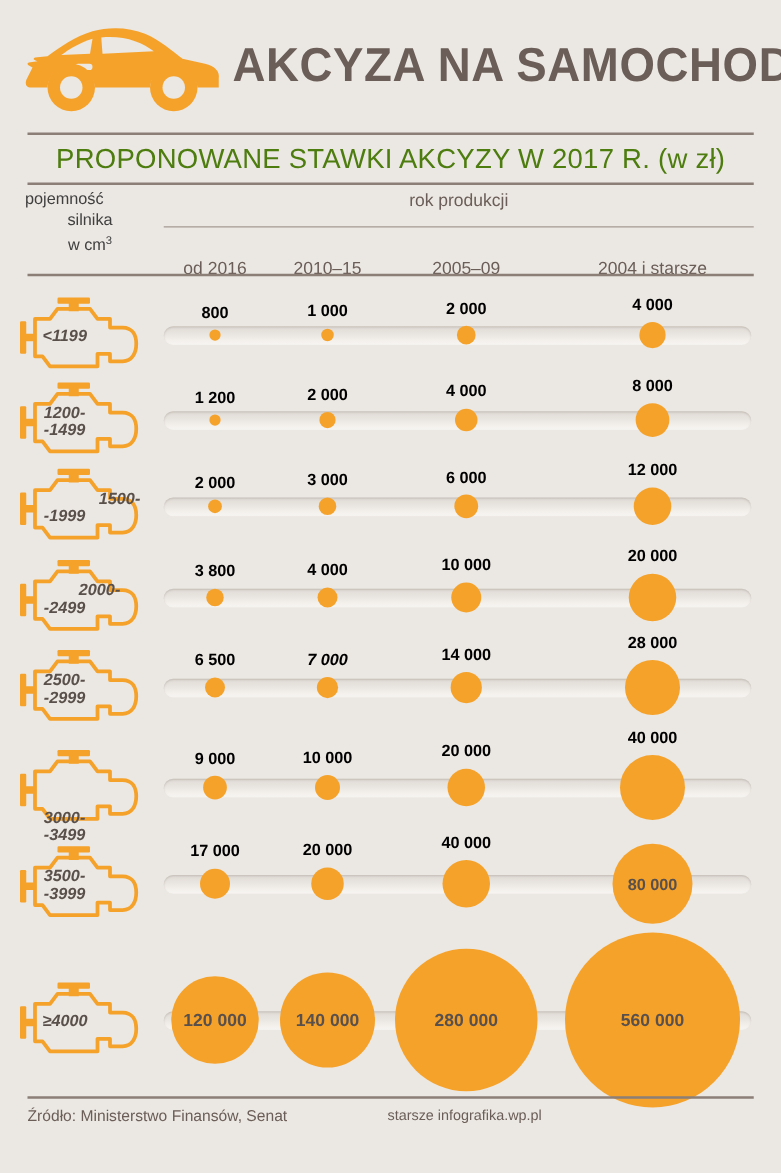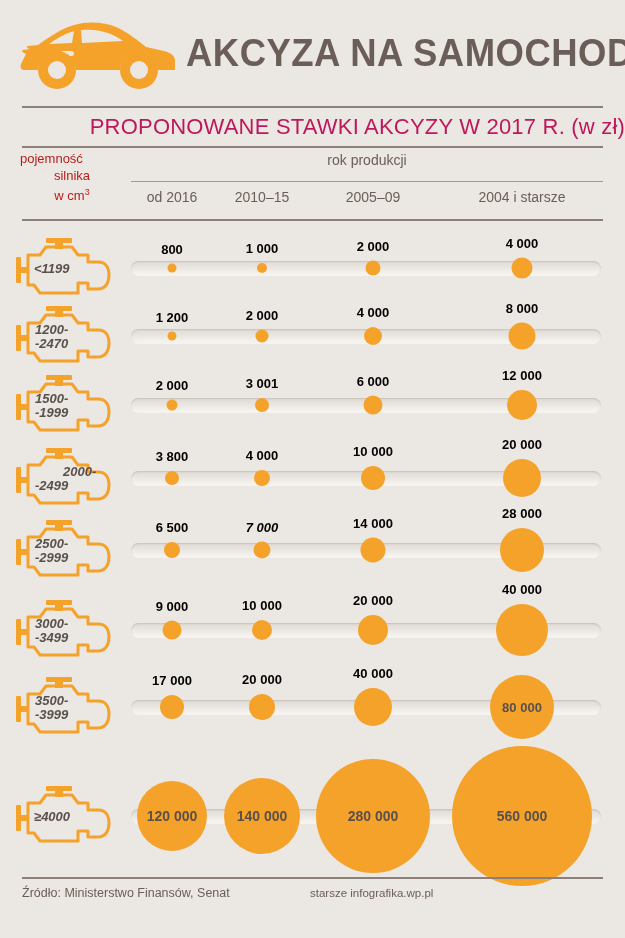--- a/index.html
+++ b/index.html
@@ -29,40 +29,40 @@
   .hrule { position: absolute; background: #8C7F78; height: 2px; }
   #rule-1 { left: 22px; top: 106px; width: 581px; }
   #rule-2 { left: 22px; top: 146px; width: 581px; }
   #rule-3 { left: 22px; top: 219px; width: 581px; }
   #rule-4 { left: 22px; top: 877px; width: 581px; }
   #rule-sub { position: absolute; left: 131px; top: 181px; width: 472px; height: 1px; background: #A59A93; }
 
   
   #subtitle {
     position: absolute; left: 0; top: 114px; width: 625px;
-    text-align: right; font-size: 22px; color: #be185d;
+    text-align: center; font-size: 22px; color: #4d7c0f;
     letter-spacing: 0.2px;
   }
 
   
   #corner-label {
     position: absolute; left: 18px; top: 150px; width: 108px;
-    font-size: 13px; line-height: 17px; color: #b91c1c;
+    font-size: 13px; line-height: 17px; color: #404040;
   }
   #corner-label .l1 { display: block; text-align: left; padding-left: 2px; }
   #corner-label .l2 { display: block; text-align: center; }
   #corner-label .l3 { display: block; text-align: center; }
   #corner-label sup { font-size: 9px; vertical-align: super; }
 
   #years-group-label {
     position: absolute; left: 131px; top: 152px; width: 472px;
     text-align: center; font-size: 14px; color: #6B5D57;
   }
   .col-header {
-    position: absolute; top: 189px; font-size: 14px; color: #6B5D57;
+    position: absolute; top: 206px; font-size: 14px; color: #6B5D57;
     text-align: center; transform: translateX(-50%); white-space: nowrap;
   }
 
   
   .row { position: absolute; left: 0; width: 625px; }
   .track {
     position: absolute; left: 131px; width: 470px; height: 15px;
     border-radius: 8px;
     background: linear-gradient(to bottom, #E0DBD5 0%, #E8E4DF 40%, #F3F0EC 75%, #F7F5F2 100%);
     box-shadow: inset 0 1px 1.5px rgba(150,140,132,0.35);
@@ -164,47 +164,47 @@
     </div>
     <div class="row" style="top: 0px;">
       <div class="engine-icon" style="top: 303px; width: 100px; height: 66px; position: absolute;"><svg viewBox="0 0 100 66" width="100" height="66">
           <path fill="none" stroke="#F5A22B" stroke-width="3" stroke-linejoin="round" d="M14 20 L26 20 L32 12 L58 12 L64 20 L74 20 L74 27 L84 27 C92 27 95 33 95 40 C95 47 92 54 84 54 L74 54 L74 48 L64 48 L64 58 L26 58 L20 50 L14 50 Z"></path>
           <rect x="32" y="3" width="26" height="5" fill="#F5A22B" rx="1"></rect>
           <rect x="41" y="7" width="8" height="7" fill="#F5A22B"></rect>
           <rect x="2" y="22" width="5" height="26" fill="#F5A22B" rx="1"></rect>
           <rect x="6" y="32" width="9" height="6" fill="#F5A22B"></rect>
         </svg><div class="eng-txt" style="left: 21px; top: 20px;">
           <div style="line-height: 14px;">1200-</div>
-          <div style="line-height: 14px;">-2470</div>
+          <div style="line-height: 14px;">-1499</div>
         </div></div>
       <div class="track" style="top: 329px;"></div>
       <div class="bub-label" style="left: 172px; top: 324.5px;">1 200</div>
       <div class="bubble" style="left: 172px; top: 336px; width: 9px; height: 9px;"></div>
       <div class="bub-label" style="left: 262px; top: 322.5px;">2 000</div>
       <div class="bubble" style="left: 262px; top: 336px; width: 13px; height: 13px;"></div>
       <div class="bub-label" style="left: 373px; top: 320px;">4 000</div>
       <div class="bubble" style="left: 373px; top: 336px; width: 18px; height: 18px;"></div>
       <div class="bub-label" style="left: 522px; top: 315.5px;">8 000</div>
       <div class="bubble" style="left: 522px; top: 336px; width: 27px; height: 27px;"></div>
     </div>
     <div class="row" style="top: 0px;">
       <div class="engine-icon" style="top: 372px; width: 100px; height: 66px; position: absolute;"><svg viewBox="0 0 100 66" width="100" height="66">
           <path fill="none" stroke="#F5A22B" stroke-width="3" stroke-linejoin="round" d="M14 20 L26 20 L32 12 L58 12 L64 20 L74 20 L74 27 L84 27 C92 27 95 33 95 40 C95 47 92 54 84 54 L74 54 L74 48 L64 48 L64 58 L26 58 L20 50 L14 50 Z"></path>
           <rect x="32" y="3" width="26" height="5" fill="#F5A22B" rx="1"></rect>
           <rect x="41" y="7" width="8" height="7" fill="#F5A22B"></rect>
           <rect x="2" y="22" width="5" height="26" fill="#F5A22B" rx="1"></rect>
           <rect x="6" y="32" width="9" height="6" fill="#F5A22B"></rect>
         </svg><div class="eng-txt" style="left: 21px; top: 20px;">
-          <div style="line-height: 14px;">1500-</div>
+          <div style="line-height: 14px; margin-left: 44px;">1500-</div>
           <div style="line-height: 14px;">-1999</div>
         </div></div>
       <div class="track" style="top: 398px;"></div>
       <div class="bub-label" style="left: 172px; top: 392.5px;">2 000</div>
       <div class="bubble" style="left: 172px; top: 405px; width: 11px; height: 11px;"></div>
-      <div class="bub-label" style="left: 262px; top: 391px;">3 001</div>
+      <div class="bub-label" style="left: 262px; top: 391px;">3 000</div>
       <div class="bubble" style="left: 262px; top: 405px; width: 14px; height: 14px;"></div>
       <div class="bub-label" style="left: 373px; top: 388.5px;">6 000</div>
       <div class="bubble" style="left: 373px; top: 405px; width: 19px; height: 19px;"></div>
       <div class="bub-label" style="left: 522px; top: 383px;">12 000</div>
       <div class="bubble" style="left: 522px; top: 405px; width: 30px; height: 30px;"></div>
     </div>
     <div class="row" style="top: 0px;">
       <div class="engine-icon" style="top: 445px; width: 100px; height: 66px; position: absolute;"><svg viewBox="0 0 100 66" width="100" height="66">
           <path fill="none" stroke="#F5A22B" stroke-width="3" stroke-linejoin="round" d="M14 20 L26 20 L32 12 L58 12 L64 20 L74 20 L74 27 L84 27 C92 27 95 33 95 40 C95 47 92 54 84 54 L74 54 L74 48 L64 48 L64 58 L26 58 L20 50 L14 50 Z"></path>
           <rect x="32" y="3" width="26" height="5" fill="#F5A22B" rx="1"></rect>
@@ -247,21 +247,21 @@
       <div class="bubble" style="left: 522px; top: 550px; width: 44px; height: 44px;"></div>
     </div>
     <div class="row" style="top: 0px;">
       <div class="engine-icon" style="top: 597px; width: 100px; height: 66px; position: absolute;"><svg viewBox="0 0 100 66" width="100" height="66">
           <path fill="none" stroke="#F5A22B" stroke-width="3" stroke-linejoin="round" d="M14 20 L26 20 L32 12 L58 12 L64 20 L74 20 L74 27 L84 27 C92 27 95 33 95 40 C95 47 92 54 84 54 L74 54 L74 48 L64 48 L64 58 L26 58 L20 50 L14 50 Z"></path>
           <rect x="32" y="3" width="26" height="5" fill="#F5A22B" rx="1"></rect>
           <rect x="41" y="7" width="8" height="7" fill="#F5A22B"></rect>
           <rect x="2" y="22" width="5" height="26" fill="#F5A22B" rx="1"></rect>
           <rect x="6" y="32" width="9" height="6" fill="#F5A22B"></rect>
         </svg><div class="eng-txt" style="left: 21px; top: 20px;">
-          <div style="line-height: 14px;">3000-</div>
+          <div style="line-height: 14px; margin-top: 30px;">3000-</div>
           <div style="line-height: 14px;">-3499</div>
         </div></div>
       <div class="track" style="top: 623px;"></div>
       <div class="bub-label" style="left: 172px; top: 613.5px;">9 000</div>
       <div class="bubble" style="left: 172px; top: 630px; width: 19px; height: 19px;"></div>
       <div class="bub-label" style="left: 262px; top: 613px;">10 000</div>
       <div class="bubble" style="left: 262px; top: 630px; width: 20px; height: 20px;"></div>
       <div class="bub-label" style="left: 373px; top: 608px;">20 000</div>
       <div class="bubble" style="left: 373px; top: 630px; width: 30px; height: 30px;"></div>
       <div class="bub-label" style="left: 522px; top: 597px;">40 000</div>

